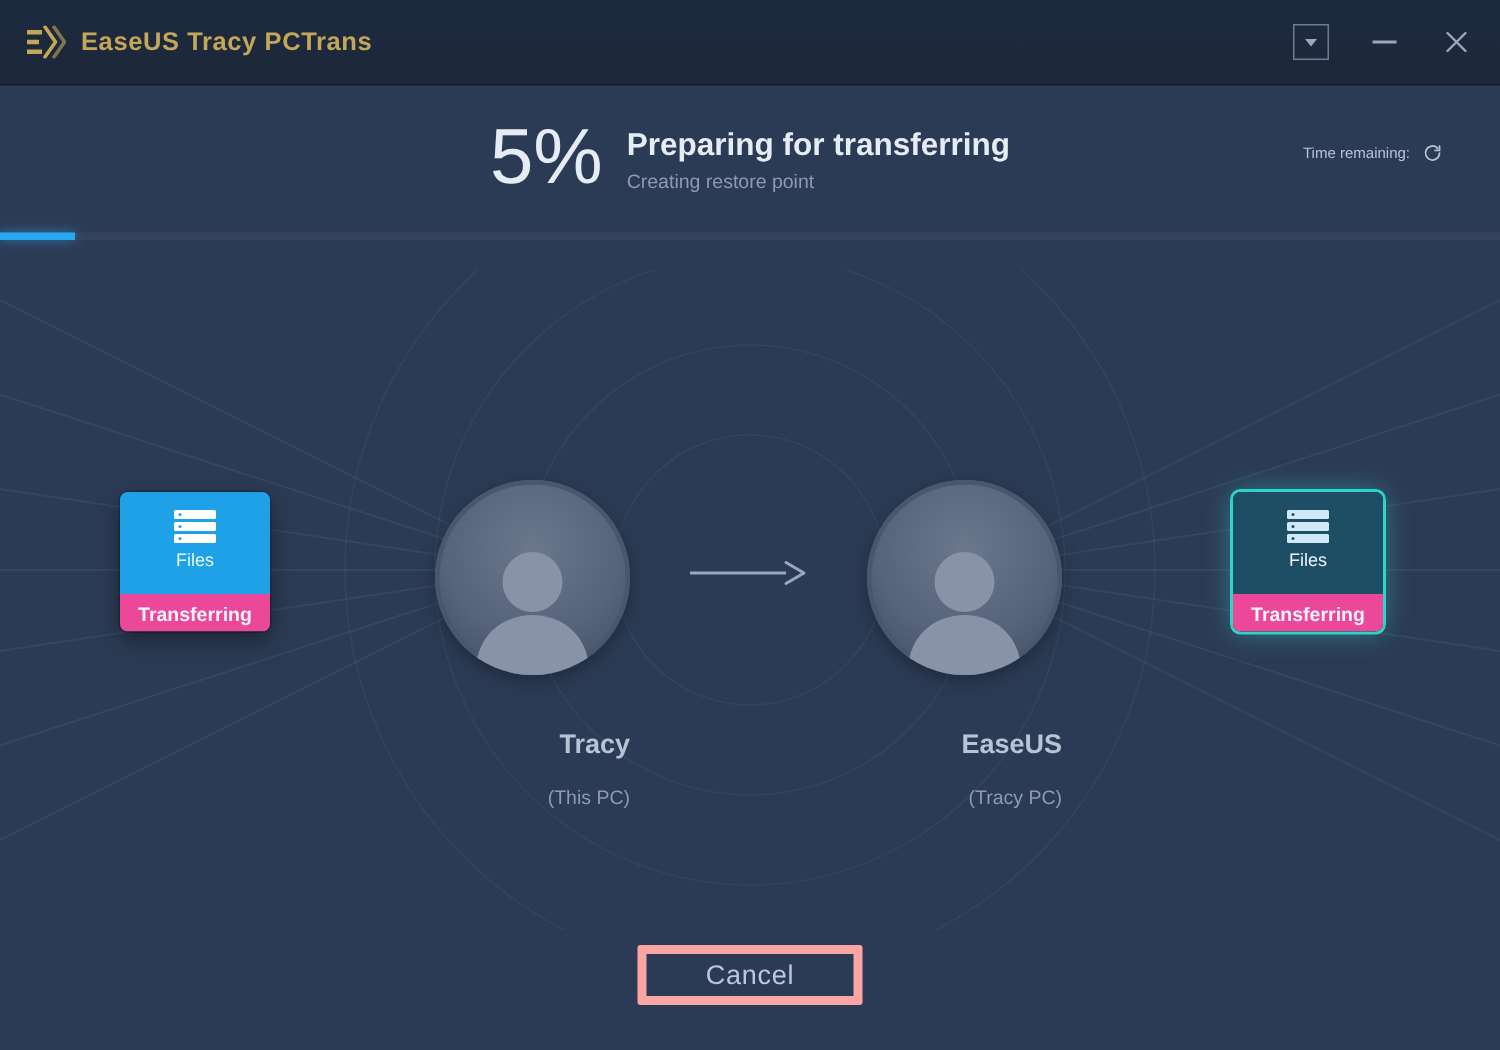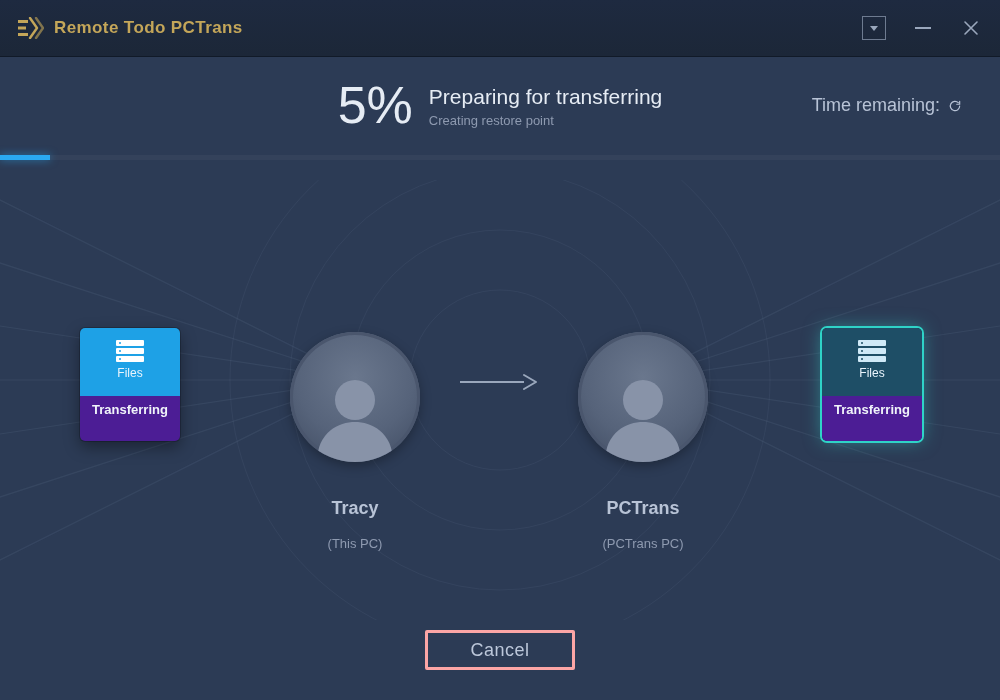--- a/index.html
+++ b/index.html
@@ -36,25 +36,25 @@
     display:flex; align-items:flex-start; justify-content:center;
     gap: 16px;
   }
   .pct {
     font-size: 52px;
     font-weight: 300;
     color:#e6ecf4;
     line-height: 1;
   }
   .ph-text { padding-top:6px;}
-  .ph-title { font-size:21px; font-weight:400; color:#e6ecf4;}
+  .ph-title { font-size:21px; font-weight:700; color:#e6ecf4;}
   .ph-sub { font-size:13px; color:#8e9ab0; margin-top:4px;}
   .time-remain {
     position:absolute; right:38px; top:16px;
-    font-size:18px; color:#b8c3d6;
+    font-size:10px; color:#b8c3d6;
     display:flex; align-items:center; gap:8px;
   }
   .refresh-icon { width:14px;height:14px; }
   .refresh-icon svg{display:block;}
 
   
   .bar-track {
     position:relative;
     margin-top: 24px;
     height: 5px;
@@ -76,21 +76,21 @@
     overflow:hidden;
   }
   .rays {
     position:absolute; inset:0;
     pointer-events:none;
   }
   .rays line { stroke: rgba(180,200,230,0.08); stroke-width:1.2;}
   .ring { fill:none; stroke: rgba(180,200,230,0.06); stroke-width:1;}
 
   
-  .avatar-wrap { position:absolute; top:152px; text-align:center;}
+  .avatar-wrap { position:absolute; top:140px; text-align:right;}
   .avatar-wrap.left { left: 290px;}
   .avatar-wrap.right { left: 578px;}
   .avatar-circle {
     width:130px; height:130px; border-radius:50%;
     background: radial-gradient(circle at 50% 35%, #6a778d 0%, #56637a 55%, #3e4a60 100%);
     box-shadow: inset 0 0 0 3px #4a566d, 0 4px 12px rgba(0,0,0,0.3);
     display:flex; align-items:flex-end; justify-content:center;
     overflow:hidden;
   }
   .avatar-circle svg{ width:100px; display:block;}
@@ -110,51 +110,51 @@
     box-shadow: 0 0 0 1px rgba(0,0,0,0.2), 0 6px 16px rgba(0,0,0,0.4);
   }
   .tile.left { left:80px; background:#1b2030;}
   .tile.right { right:78px; background:#1b2030; box-shadow: 0 0 0 2px #2fd3c7, 0 0 18px rgba(47,211,199,0.5);}
   .tile-top { padding:10px 0 8px 0; background:#1ea1e6;}
   .tile.right .tile-top { background:#1e4e66;}
   .tile-top svg{display:block;margin:0 auto;}
   .tile-label{ font-size:12px; color:#e9f4fc; padding:2px 0 8px; background:inherit;}
   .tile.left .tile-label{ background:#1ea1e6;}
   .tile.right .tile-label{ background:#1e4e66;}
-  .tile-status{ padding:6px 0 24px; background:#4c1d95; color:#f0f4fa; font-size:13px; font-weight:600;}
+  .tile-status{ padding:6px 0 4px; background:#ec4899; color:#f0f4fa; font-size:13px; font-weight:600;}
 
   
   .cancel-wrap {
     position:absolute; left:0; right:0; bottom:30px;
     display:flex; justify-content:center;
   }
   .cancel-btn {
     width:150px; height:40px;
-    border:3px solid #fca5a5;
+    border:6px solid #fca5a5;
     color:#bcc7da;
     background:transparent;
     font-size:18px;
     letter-spacing:0.5px;
     cursor:pointer;
     border-radius:2px;
   }
 </style>
 </head>
 <body>
 
 <div class="titlebar">
   <div class="titlebar-left">
     <span class="app-logo">
       <svg width="26" height="22" viewBox="0 0 26 22">
         <path d="M0 3 h10 v3 h-10z M0 9.5 h8 v3 h-8z M0 16 h10 v3 h-10z" fill="#c4a659"></path>
         <path d="M12 1 l7 10 l-7 10" fill="none" stroke="#c4a659" stroke-width="2.4" stroke-linecap="round" stroke-linejoin="round"></path>
         <path d="M18 1 l7 10 l-7 10" fill="none" stroke="#c4a659" stroke-width="2.4" stroke-linecap="round" stroke-linejoin="round" opacity="0.6"></path>
       </svg>
     </span>
-    <span class="app-title">Remote Todo PCTrans</span>
+    <span class="app-title">EaseUS Tracy PCTrans</span>
   </div>
   <div class="win-controls">
     <div class="win-btn drop">
       <div class="drop-arrow"></div>
     </div>
     <div class="win-btn">
       <div class="min-line"></div>
     </div>
     <div class="win-btn close-x">
       <svg width="16" height="16" viewBox="0 0 16 16">
@@ -258,21 +258,21 @@
     </svg>
   </div>
 
   <div class="avatar-wrap right">
     <div class="avatar-circle">
       <svg viewBox="0 0 100 100">
         <circle cx="50" cy="38" r="20" fill="#8893a8"></circle>
         <path d="M12 100 C12 70 34 60 50 60 C66 60 88 70 88 100 Z" fill="#8893a8"></path>
       </svg>
     </div>
-    <div class="pc-name">PCTrans</div>
-    <div class="pc-role">(PCTrans PC)</div>
+    <div class="pc-name">EaseUS</div>
+    <div class="pc-role">(Tracy PC)</div>
   </div>
 
 </div>
 
 <div class="cancel-wrap">
   <button class="cancel-btn">Cancel</button>
 </div>
 
 </body></html>

